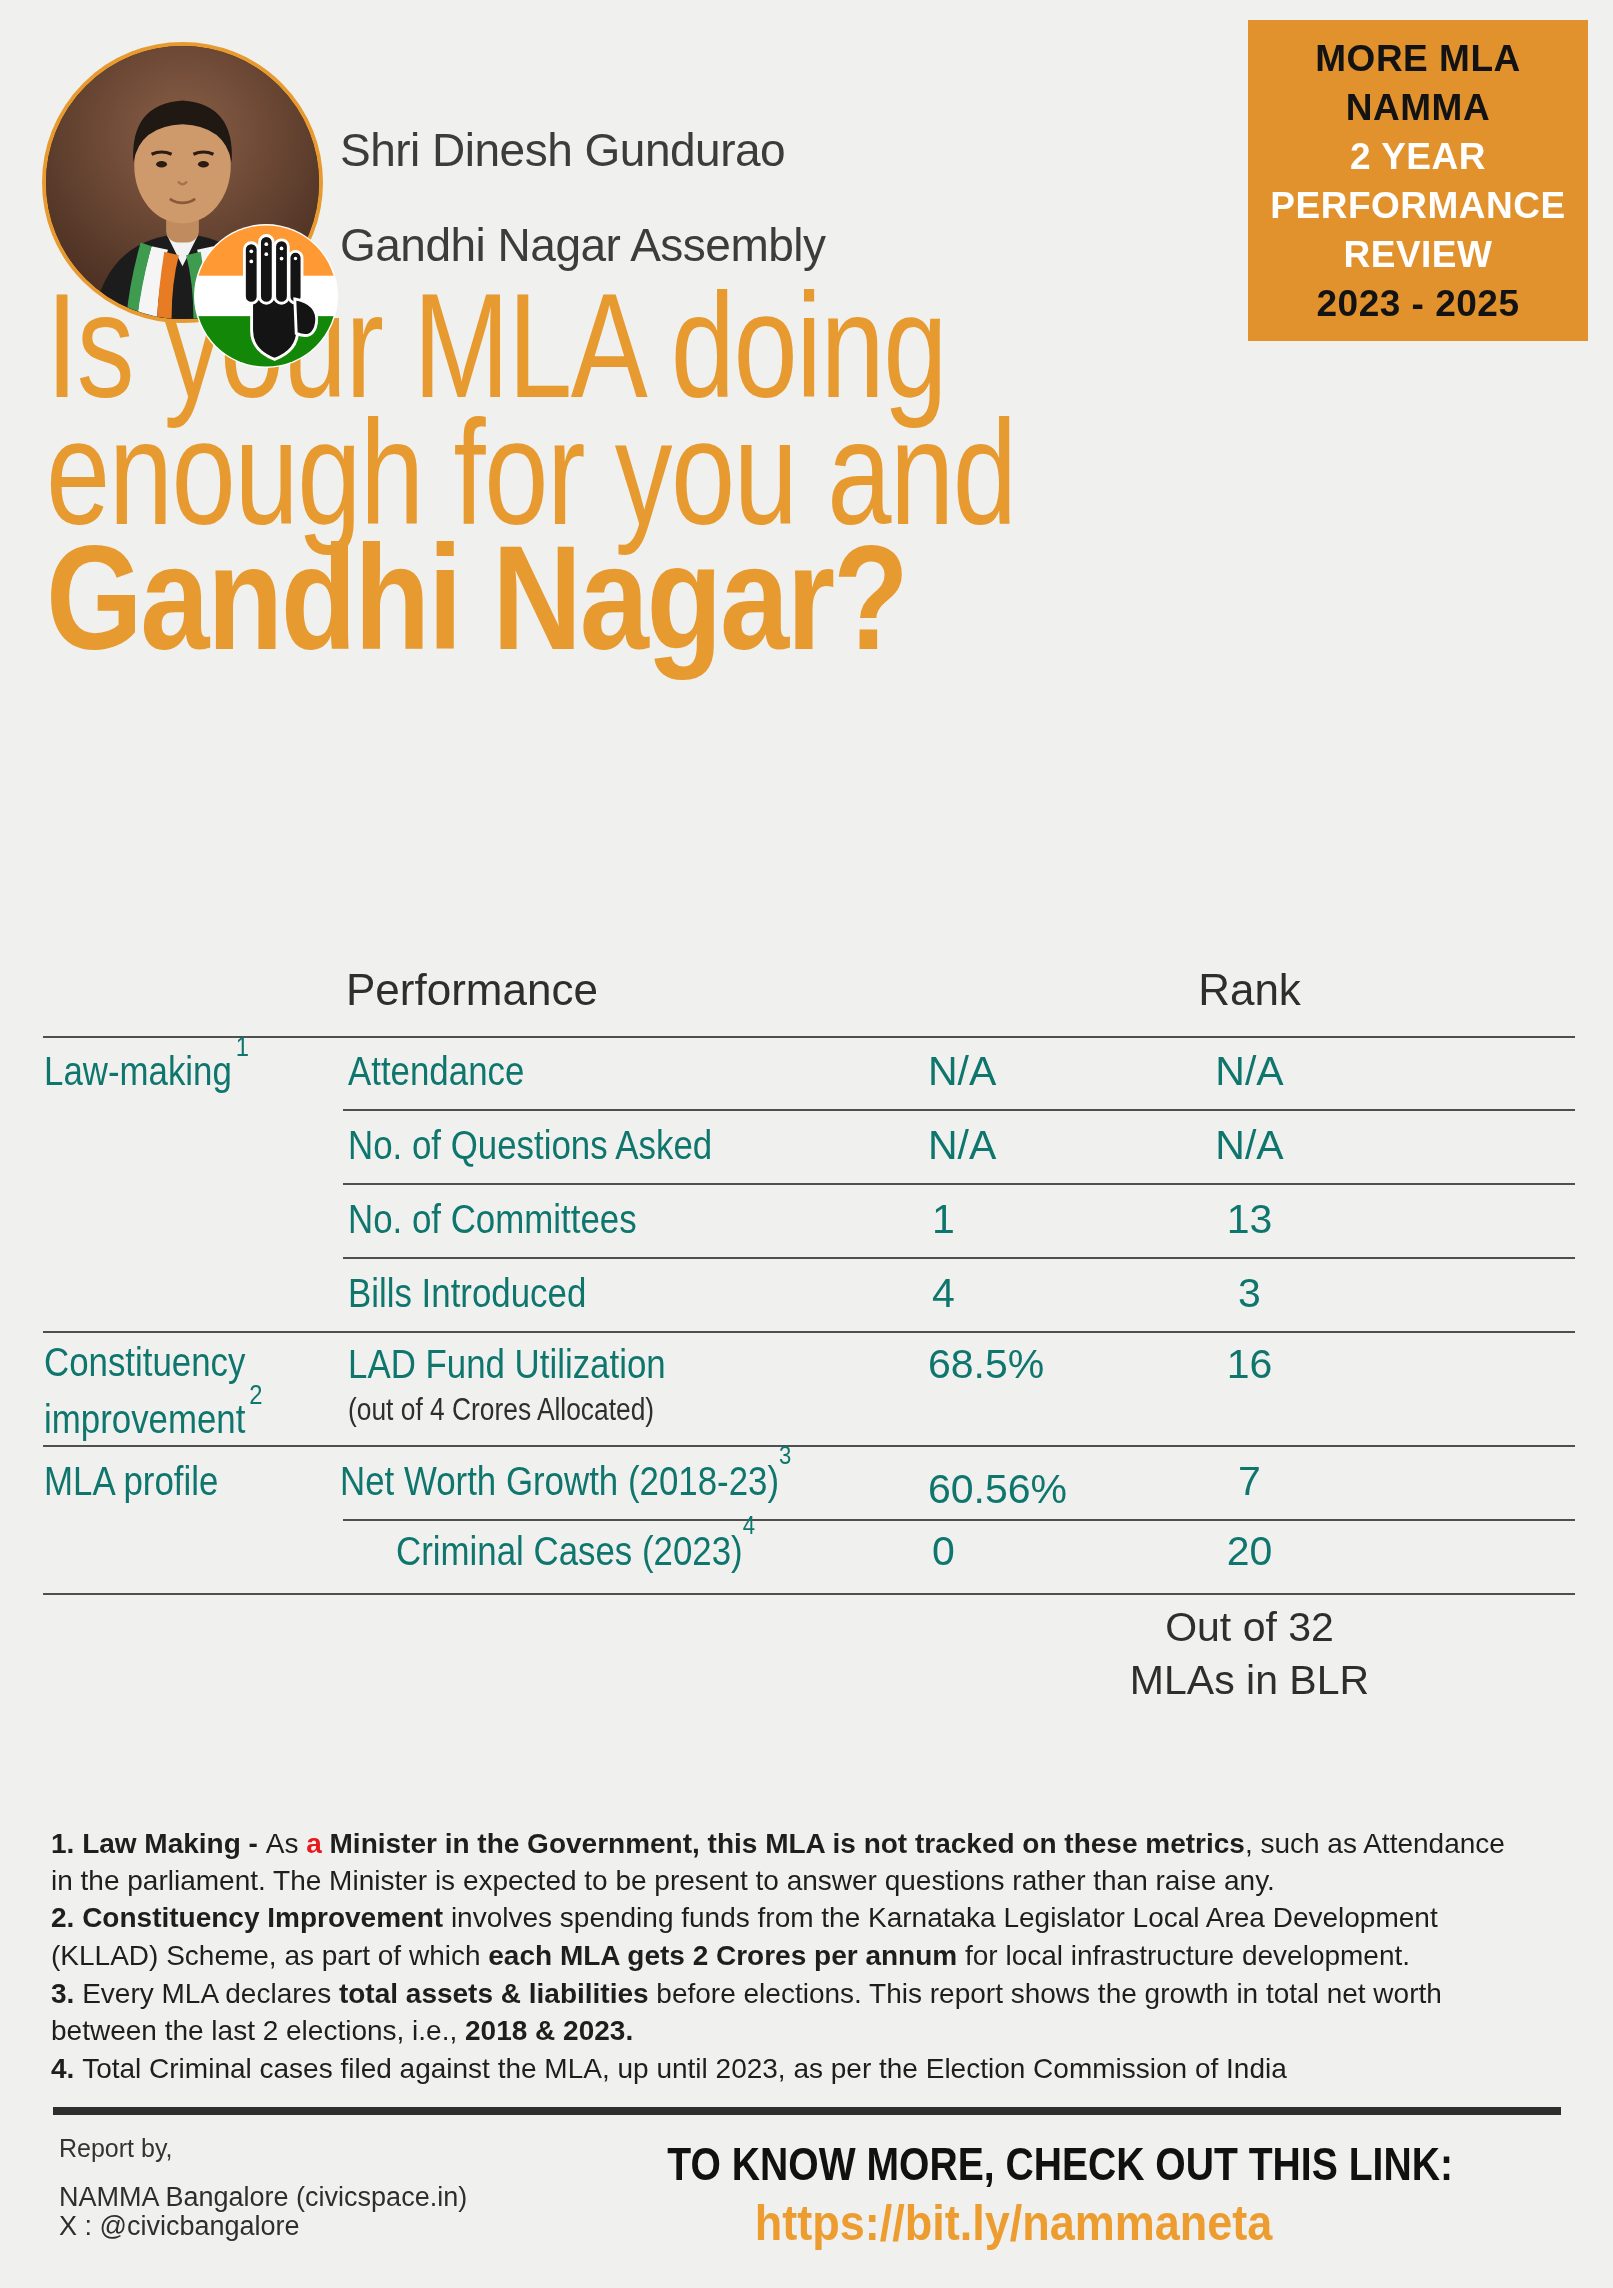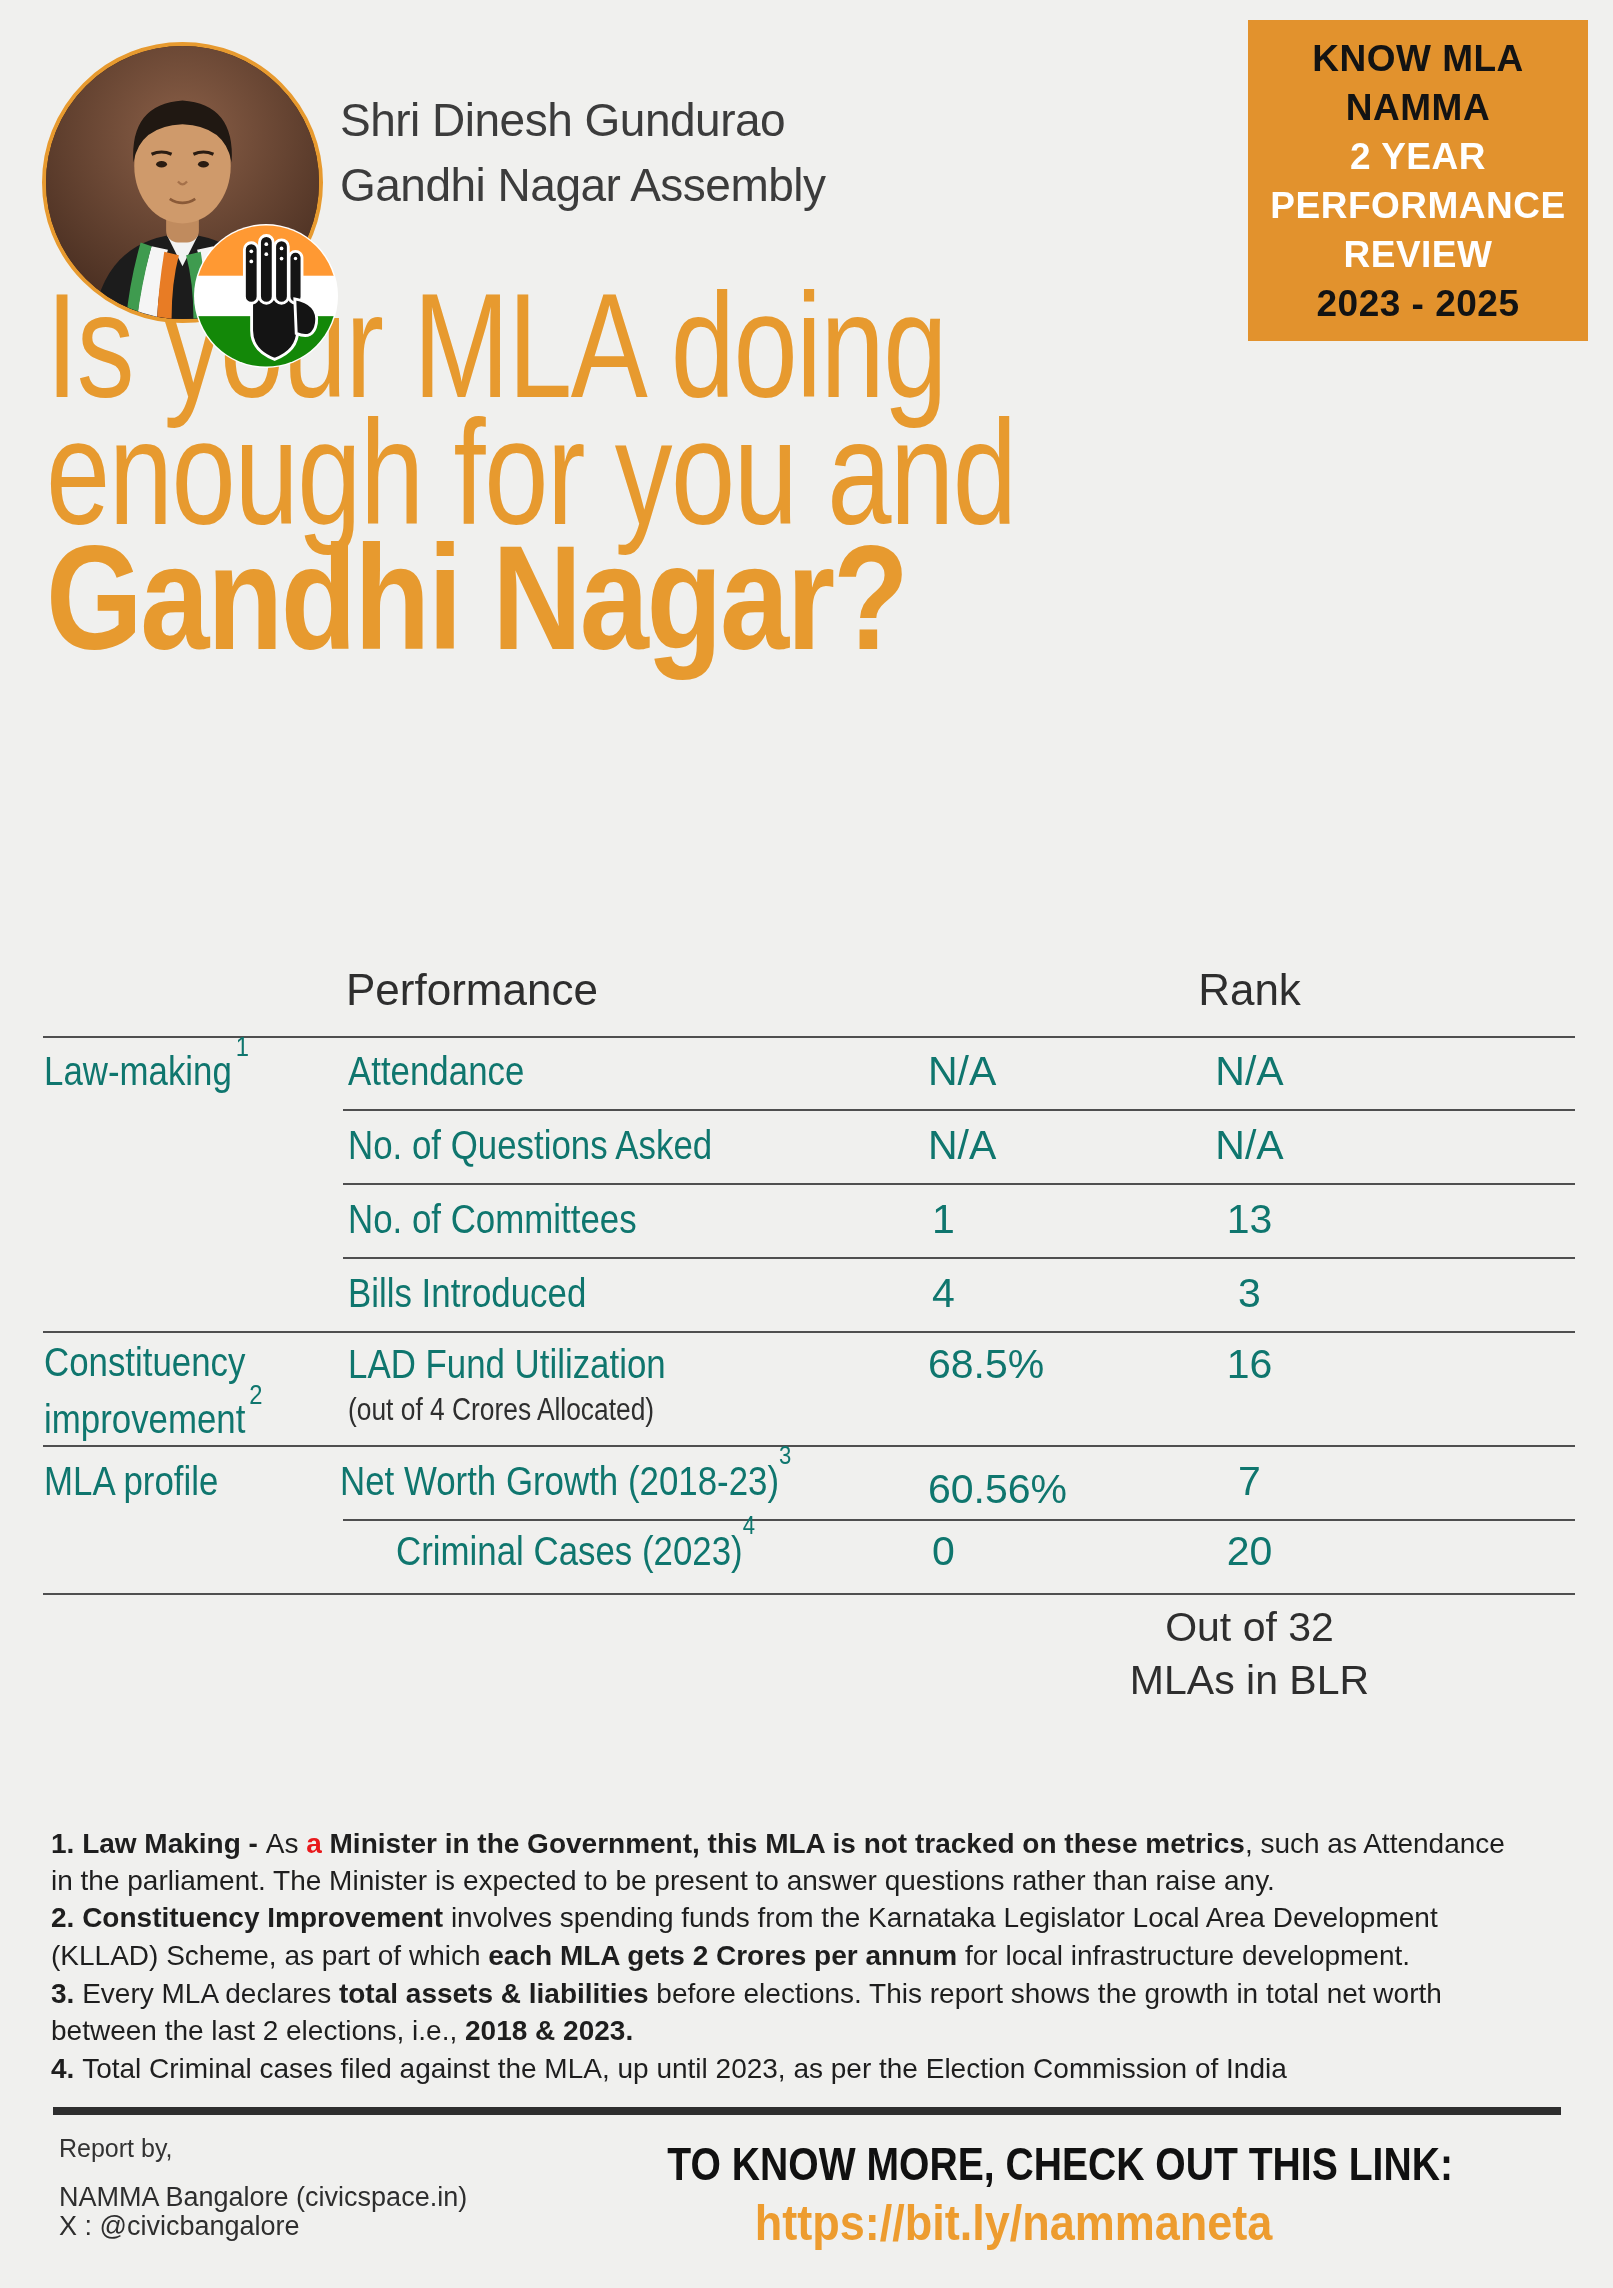--- a/index.html
+++ b/index.html
@@ -3,21 +3,21 @@
 <meta charset="utf-8">
 <style>
   html,body{margin:0;padding:0;}
   body{
     width:1613px;height:2289px;position:relative;overflow:hidden;
     background:#F0F0EE;
     font-family:"Liberation Sans", sans-serif;
     color:#2E2E2E;
   }
   .abs{position:absolute;}
-  .nw{white-space:nowrap;}
+  .nw{white-space:nowrap;margin-top:30px;}
   .cond{display:inline-block;transform:scaleX(.85);transform-origin:0 50%;white-space:nowrap;}
   .condc{display:inline-block;transform:scaleX(.85);transform-origin:50% 50%;white-space:nowrap;}
 
   
   .photo-ring{
     left:42px;top:42px;width:281px;height:281px;border-radius:50%;
     border:4.6px solid #E79A2F;overflow:hidden;box-sizing:border-box;
     background:#40261c;z-index:1;
   }
   .photo-ring svg{display:block;width:100%;height:100%;}
@@ -131,21 +131,21 @@
     </g>
   </svg>
 </div>
 
 <div class="abs name-block">
   <div class="nw">Shri Dinesh Gundurao</div>
   <div class="nw">Gandhi Nagar Assembly</div>
 </div>
 
 <div class="abs badge">
-  <div class="dark">KNOW MLA</div>
+  <div class="dark">MORE MLA</div>
   <div class="dark">NAMMA</div>
   <div class="light">2 YEAR</div>
   <div class="light">PERFORMANCE</div>
   <div class="light">REVIEW</div>
   <div class="dark">2023 - 2025</div>
 </div>
 
 <div class="hl" style="top:272px;">Is your MLA doing</div>
 <div class="hl" style="top:399px;">enough for you and</div>
 <div class="hl bold" style="top:524px;">Gandhi Nagar?</div>

